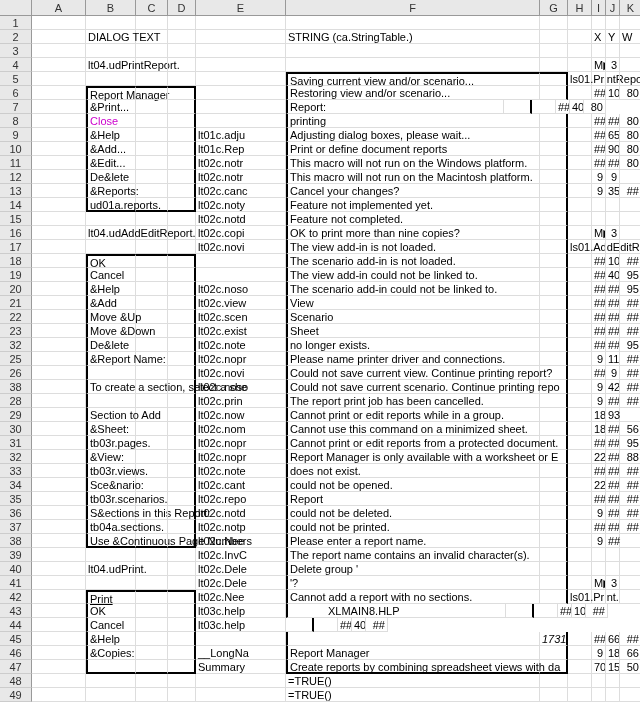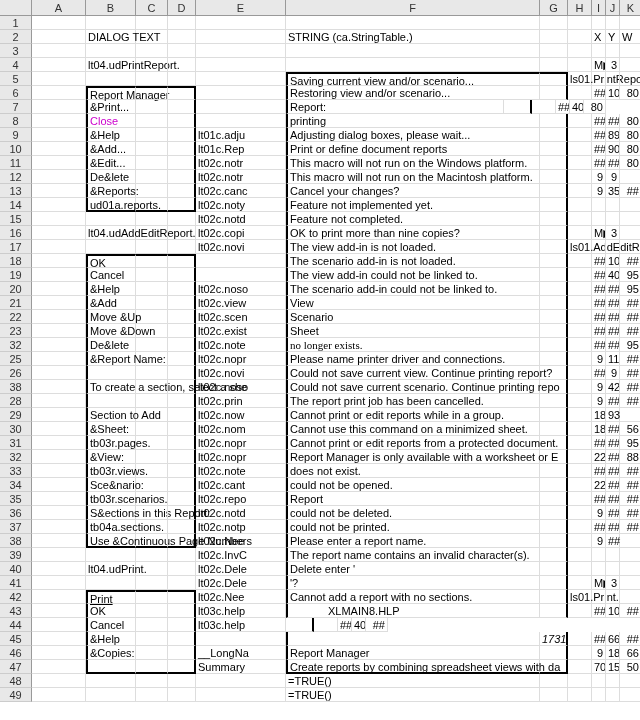--- a/index.html
+++ b/index.html
@@ -198,21 +198,21 @@
       <div class="row">
         <div class="cell" style="width: 54px;"></div>
         <div class="cell bl ov" style="width: 50px;">&amp;Help</div>
         <div class="cell" style="width: 32px;"></div>
         <div class="cell br" style="width: 28px;"></div>
         <div class="cell" style="width: 90px;">lt01c.adju</div>
         <div class="cell bl ov" style="width: 254px;">Adjusting dialog boxes, please wait...</div>
         <div class="cell br" style="width: 28px;"></div>
         <div class="cell" style="width: 24px;"></div>
         <div class="cell num" style="width: 14px;">##</div>
-        <div class="cell num" style="width: 14px;">89</div>
+        <div class="cell num" style="width: 14px;">65</div>
         <div class="cell num" style="width: 22px;">80</div>
       </div>
       <div class="row">
         <div class="cell" style="width: 54px;"></div>
         <div class="cell bl ov" style="width: 50px;">&amp;Add...</div>
         <div class="cell" style="width: 32px;"></div>
         <div class="cell br" style="width: 28px;"></div>
         <div class="cell" style="width: 90px;">lt01c.Rep</div>
         <div class="cell bl ov" style="width: 254px;">Print or define document reports</div>
         <div class="cell br" style="width: 28px;"></div>
@@ -389,21 +389,21 @@
         <div class="cell num" style="width: 14px;">##</div>
         <div class="cell num" style="width: 14px;">##</div>
         <div class="cell num" style="width: 22px;">##</div>
       </div>
       <div class="row">
         <div class="cell" style="width: 54px;"></div>
         <div class="cell bl ov" style="width: 50px;">De&amp;lete</div>
         <div class="cell" style="width: 32px;"></div>
         <div class="cell br" style="width: 28px;"></div>
         <div class="cell" style="width: 90px;">lt02c.note</div>
-        <div class="cell bl ov" style="width: 254px; font-family: Liberation Serif, serif;">no longer exists.</div>
+        <div class="cell bl ov" style="width: 254px;">no longer exists.</div>
         <div class="cell br" style="width: 28px;"></div>
         <div class="cell" style="width: 24px;"></div>
         <div class="cell num" style="width: 14px;">##</div>
         <div class="cell num" style="width: 14px;">##</div>
         <div class="cell num" style="width: 22px;">95</div>
       </div>
       <div class="row">
         <div class="cell" style="width: 54px;"></div>
         <div class="cell bl ov" style="width: 50px;">&amp;Report Name:</div>
         <div class="cell" style="width: 32px;"></div>
@@ -597,21 +597,21 @@
         <div class="cell" style="width: 14px;"></div>
         <div class="cell" style="width: 14px;"></div>
         <div class="cell" style="width: 22px;"></div>
       </div>
       <div class="row">
         <div class="cell" style="width: 54px;"></div>
         <div class="cell ov" style="width: 50px;">lt04.udPrint.</div>
         <div class="cell" style="width: 32px;"></div>
         <div class="cell" style="width: 28px;"></div>
         <div class="cell" style="width: 90px;">lt02c.Dele</div>
-        <div class="cell bl ov" style="width: 254px;">Delete enter '</div>
+        <div class="cell bl ov" style="width: 254px;">Delete group '</div>
         <div class="cell br" style="width: 28px;"></div>
         <div class="cell" style="width: 24px;"></div>
         <div class="cell" style="width: 14px;"></div>
         <div class="cell" style="width: 14px;"></div>
         <div class="cell" style="width: 22px;"></div>
       </div>
       <div class="row">
         <div class="cell" style="width: 54px;"></div>
         <div class="cell" style="width: 50px;"></div>
         <div class="cell" style="width: 32px;"></div>
@@ -636,21 +636,21 @@
         <div class="cell" style="width: 14px;"></div>
         <div class="cell" style="width: 14px;"></div>
         <div class="cell" style="width: 22px;"></div>
       </div>
       <div class="row">
         <div class="cell" style="width: 54px;"></div>
         <div class="cell bl ov" style="width: 50px;">OK</div>
         <div class="cell" style="width: 32px;"></div>
         <div class="cell br" style="width: 28px;"></div>
         <div class="cell" style="width: 90px;">lt03c.help</div>
-        <div class="cell bl ov" style="width: 254px; padding-left: 40px;">XLMAIN8.HLP</div>
+        <div class="cell bl ov" style="width: 220px; padding-left: 40px;">XLMAIN8.HLP</div>
         <div class="cell br" style="width: 28px;"></div>
         <div class="cell" style="width: 24px;"></div>
         <div class="cell num" style="width: 14px;">##</div>
         <div class="cell num" style="width: 14px;">10</div>
         <div class="cell num" style="width: 22px;">##</div>
       </div>
       <div class="row">
         <div class="cell" style="width: 54px;"></div>
         <div class="cell bl ov" style="width: 50px;">Cancel</div>
         <div class="cell" style="width: 32px;"></div>

